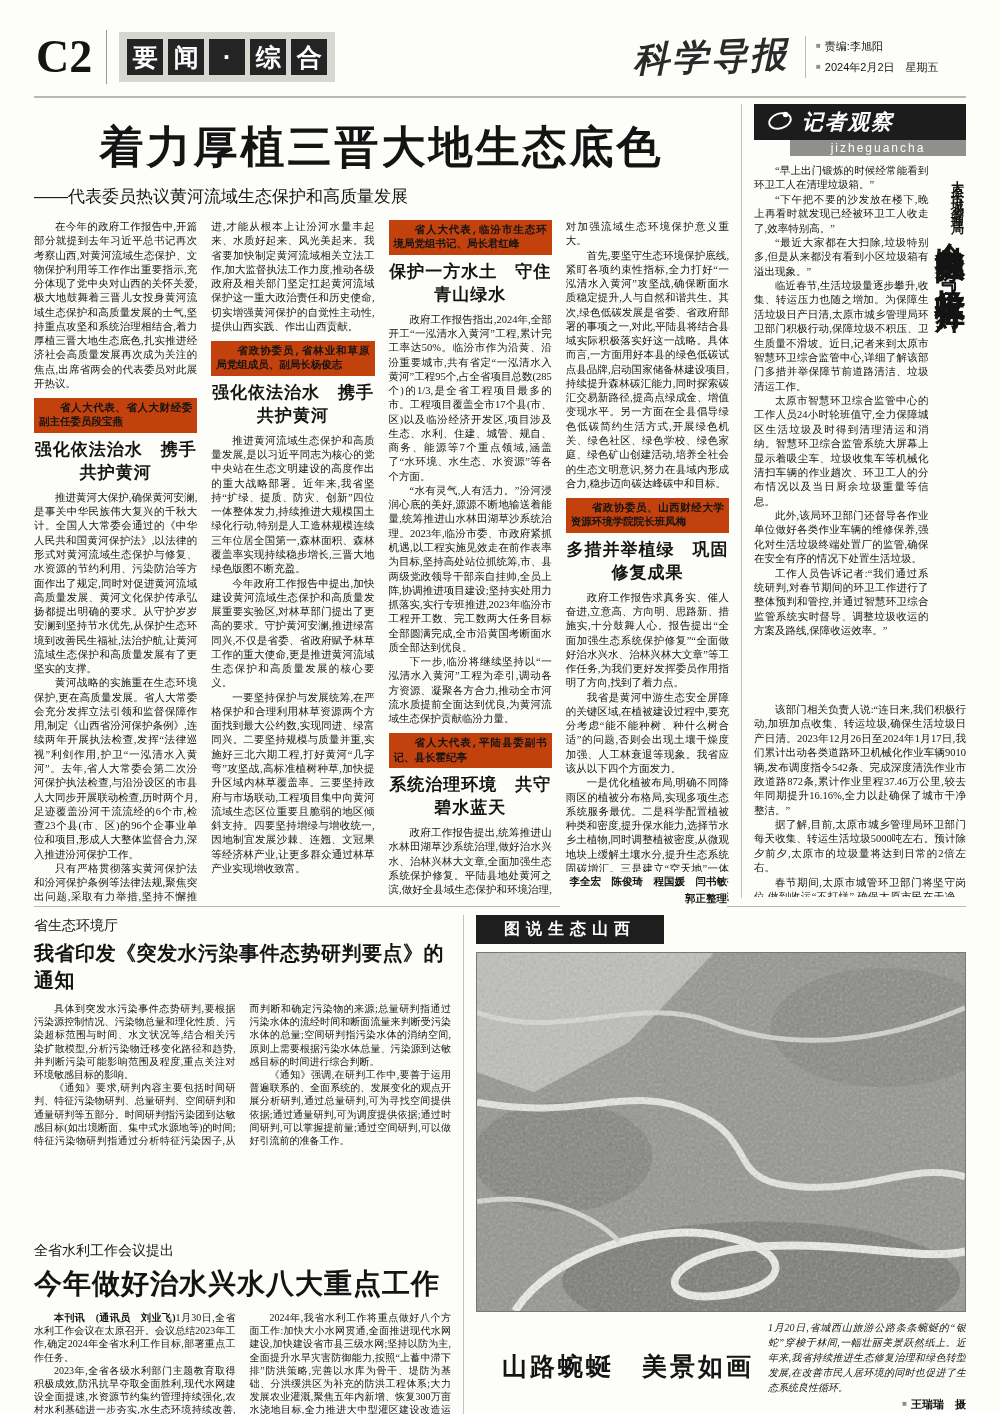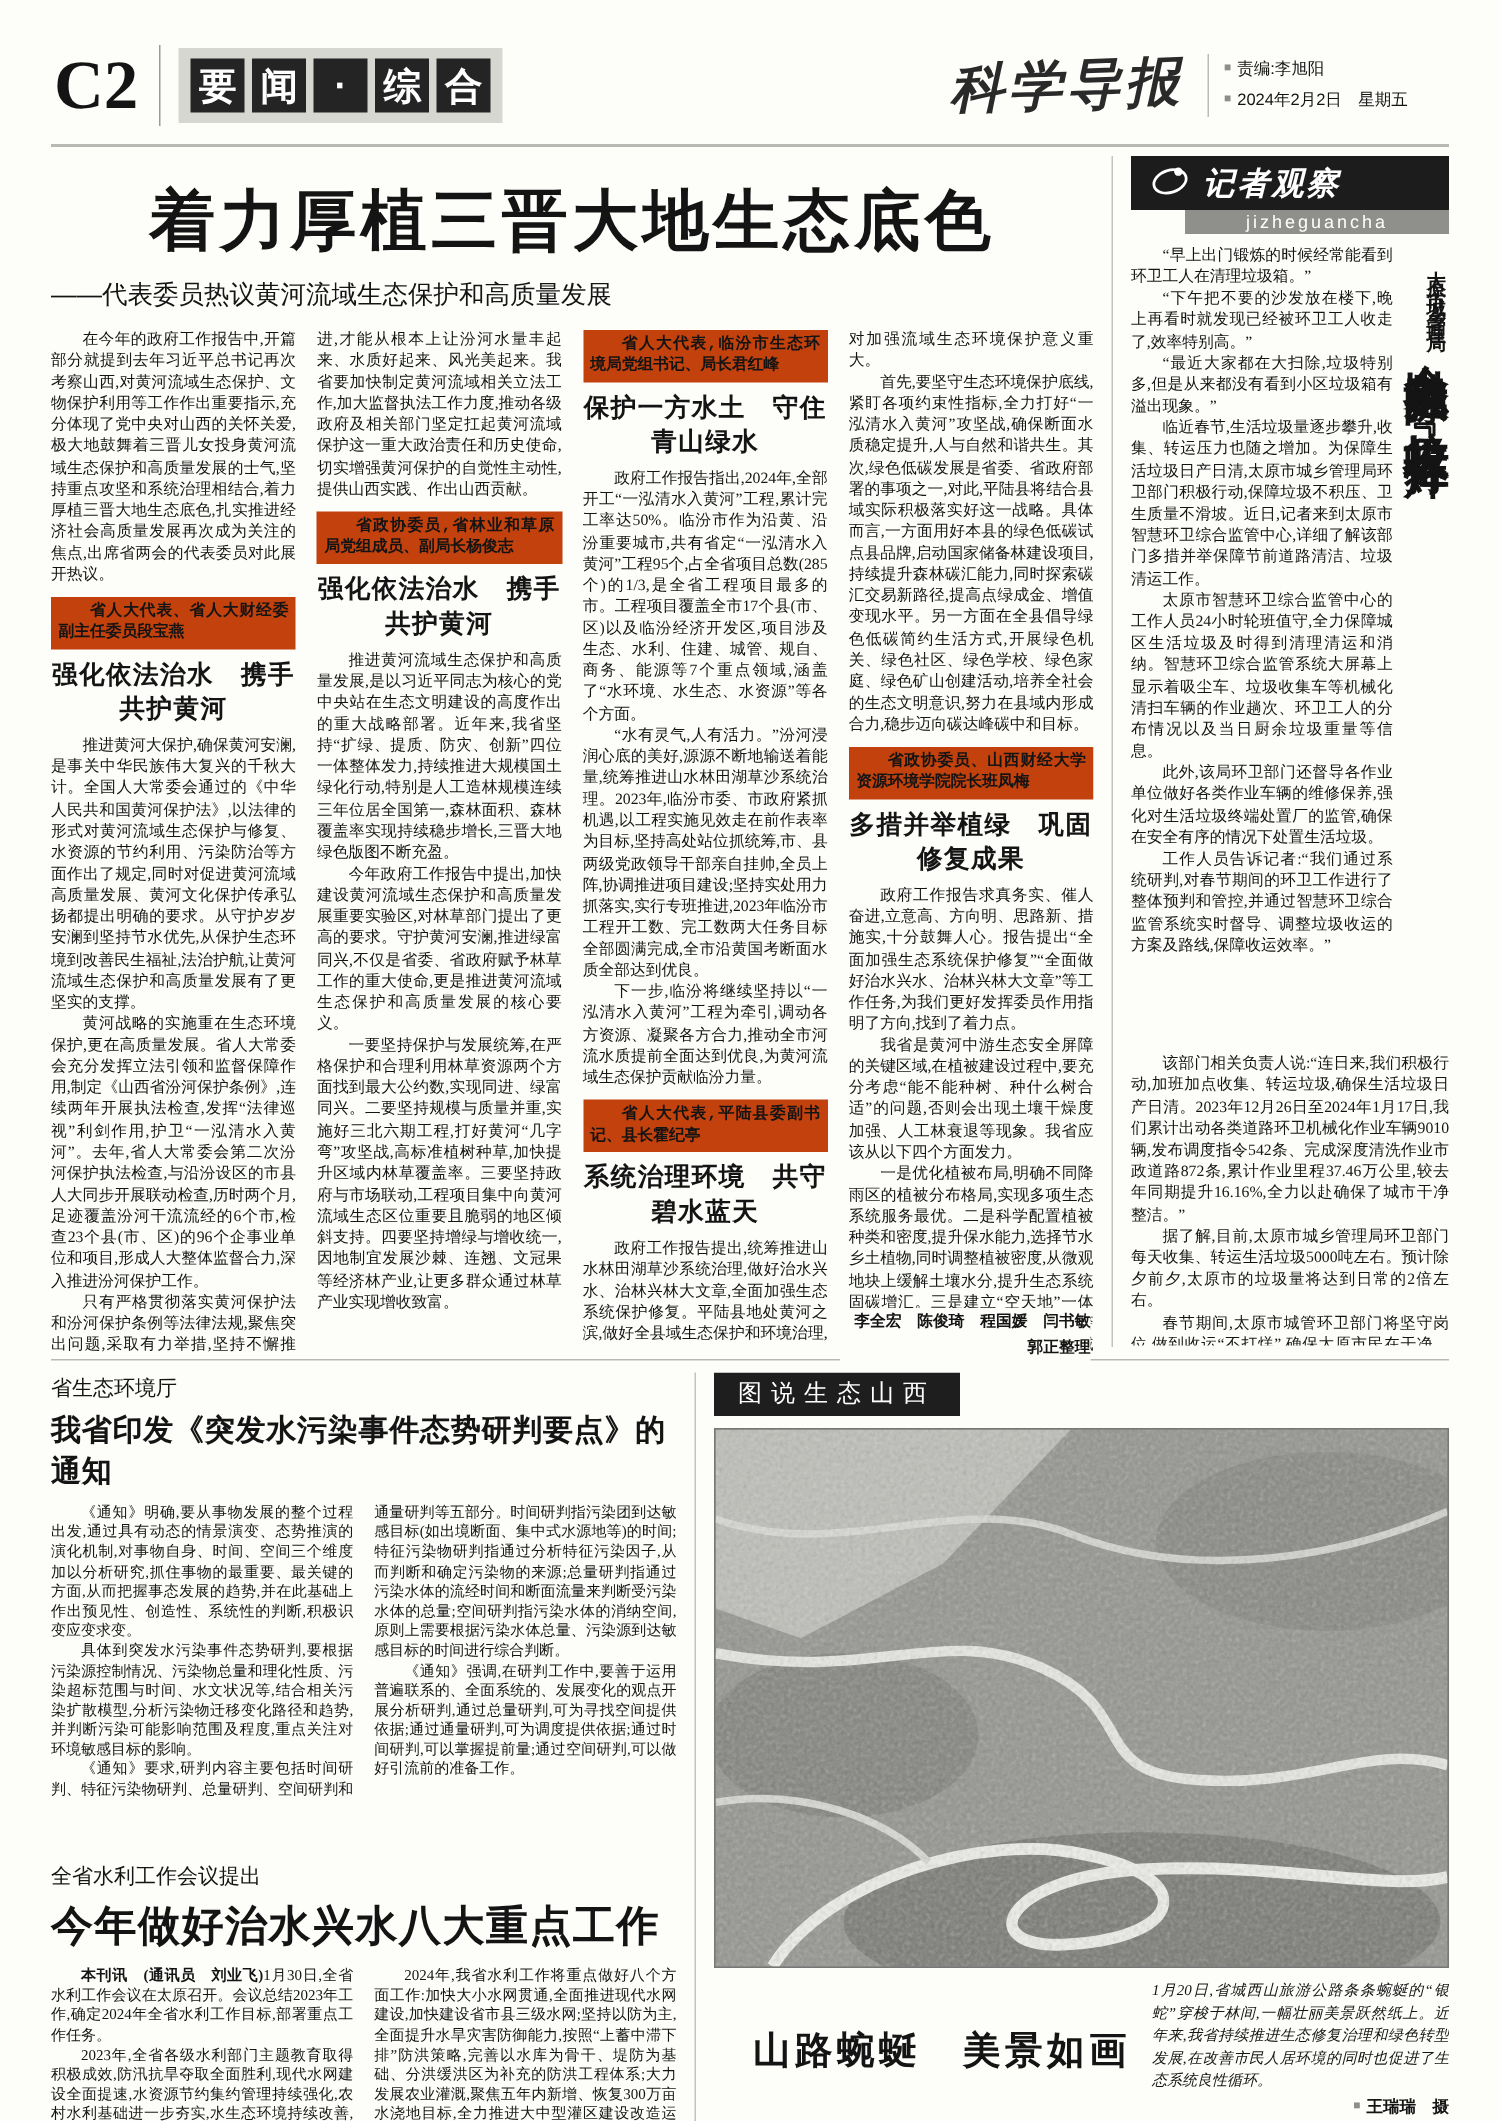--- a/index.html
+++ b/index.html
@@ -54,22 +54,22 @@
   .kicker{font-family:"Liberation Sans","DejaVu Sans",sans-serif;font-size:14px;margin:2px 0 5px;}
   .notice-title{font-size:20px;font-weight:800;margin:0 0 8px;letter-spacing:0.5px;}
   .two-col{column-count:2;column-gap:14px;font-size:10px;line-height:1.32;text-align:justify;overflow:hidden;}
   .notice-body{height:228px;}
   .water-kicker{margin-top:12px;}
   .water-title{font-size:28px;font-weight:800;margin:0 0 8px;letter-spacing:1px;}
   .water-body{height:168px;}
   .byline{font-weight:700;}
   
   .photo-box{flex:1;padding-left:12px;display:flex;flex-direction:column;overflow:hidden;}
-  .photo-header{background:#1e1e1e;color:#fff;font-size:16px;font-weight:400;letter-spacing:6px;
-                font-family:"Liberation Sans","DejaVu Sans",sans-serif;padding:4px 16px;width:fit-content;margin-bottom:8px;}
+  .photo-header{background:#1e1e1e;color:#fff;font-size:16px;font-weight:700;letter-spacing:6px;
+                font-family:"Liberation Sans","DejaVu Sans",sans-serif;padding:4px 28px;width:fit-content;margin-bottom:8px;}
   .photo{flex:1;background:#8f8f8b;overflow:hidden;border:1px solid #777;}
   .photo svg{display:block;width:100%;height:100%;}
   .caption{display:flex;gap:14px;align-items:center;margin-top:8px;border-bottom:3px double #9a9a96;padding-bottom:6px;}
   .cap-title{font-size:25px;font-weight:800;letter-spacing:3px;white-space:nowrap;padding-left:26px;}
   .cap-right{flex:1;}
   .cap-text{font-size:10px;line-height:1.5;text-align:justify;font-style:italic;}
   .cap-credit{text-align:right;font-weight:700;font-size:11px;font-style:normal;margin-top:2px;}
 </style>
 </head>
 <body>
@@ -184,21 +184,20 @@
       </div>
     </div>
   </div>
 
   <div class="bottom">
     <div class="bottom-left">
       <div class="kicker">省生态环境厅</div>
       <div class="notice-title">我省印发《突发水污染事件态势研判要点》的通知</div>
       <div class="two-col notice-body">
         <div>
-            <p>《通知》明确,要从事物发展的整个过程出发,通过具有动态的情景演变、态势推演的演化机制,对事物自身、时间、空间三个维度加以分析研究,抓住事物的最重要、最关键的方面,从而把握事态发展的趋势,并在此基础上作出预见性、创造性、系统性的判断,积极识变应变求变。</p>
             <p>具体到突发水污染事件态势研判,要根据污染源控制情况、污染物总量和理化性质、污染超标范围与时间、水文状况等,结合相关污染扩散模型,分析污染物迁移变化路径和趋势,并判断污染可能影响范围及程度,重点关注对环境敏感目标的影响。</p>
             <p>《通知》要求,研判内容主要包括时间研判、特征污染物研判、总量研判、空间研判和通量研判等五部分。时间研判指污染团到达敏感目标(如出境断面、集中式水源地等)的时间;特征污染物研判指通过分析特征污染因子,从而判断和确定污染物的来源;总量研判指通过污染水体的流经时间和断面流量来判断受污染水体的总量;空间研判指污染水体的消纳空间,原则上需要根据污染水体总量、污染源到达敏感目标的时间进行综合判断。</p>
             <p>《通知》强调,在研判工作中,要善于运用普遍联系的、全面系统的、发展变化的观点开展分析研判,通过总量研判,可为寻找空间提供依据;通过通量研判,可为调度提供依据;通过时间研判,可以掌握提前量;通过空间研判,可以做好引流前的准备工作。</p>
           </div>
       </div>
 
       <div class="kicker water-kicker">全省水利工作会议提出</div>
       <div class="water-title">今年做好治水兴水八大重点工作</div>
       <div class="two-col water-body">
         <p><span class="byline">本刊讯　(通讯员　刘业飞)</span><span>1月30日,全省水利工作会议在太原召开。会议总结2023年工作,确定2024年全省水利工作目标,部署重点工作任务。</span></p>

